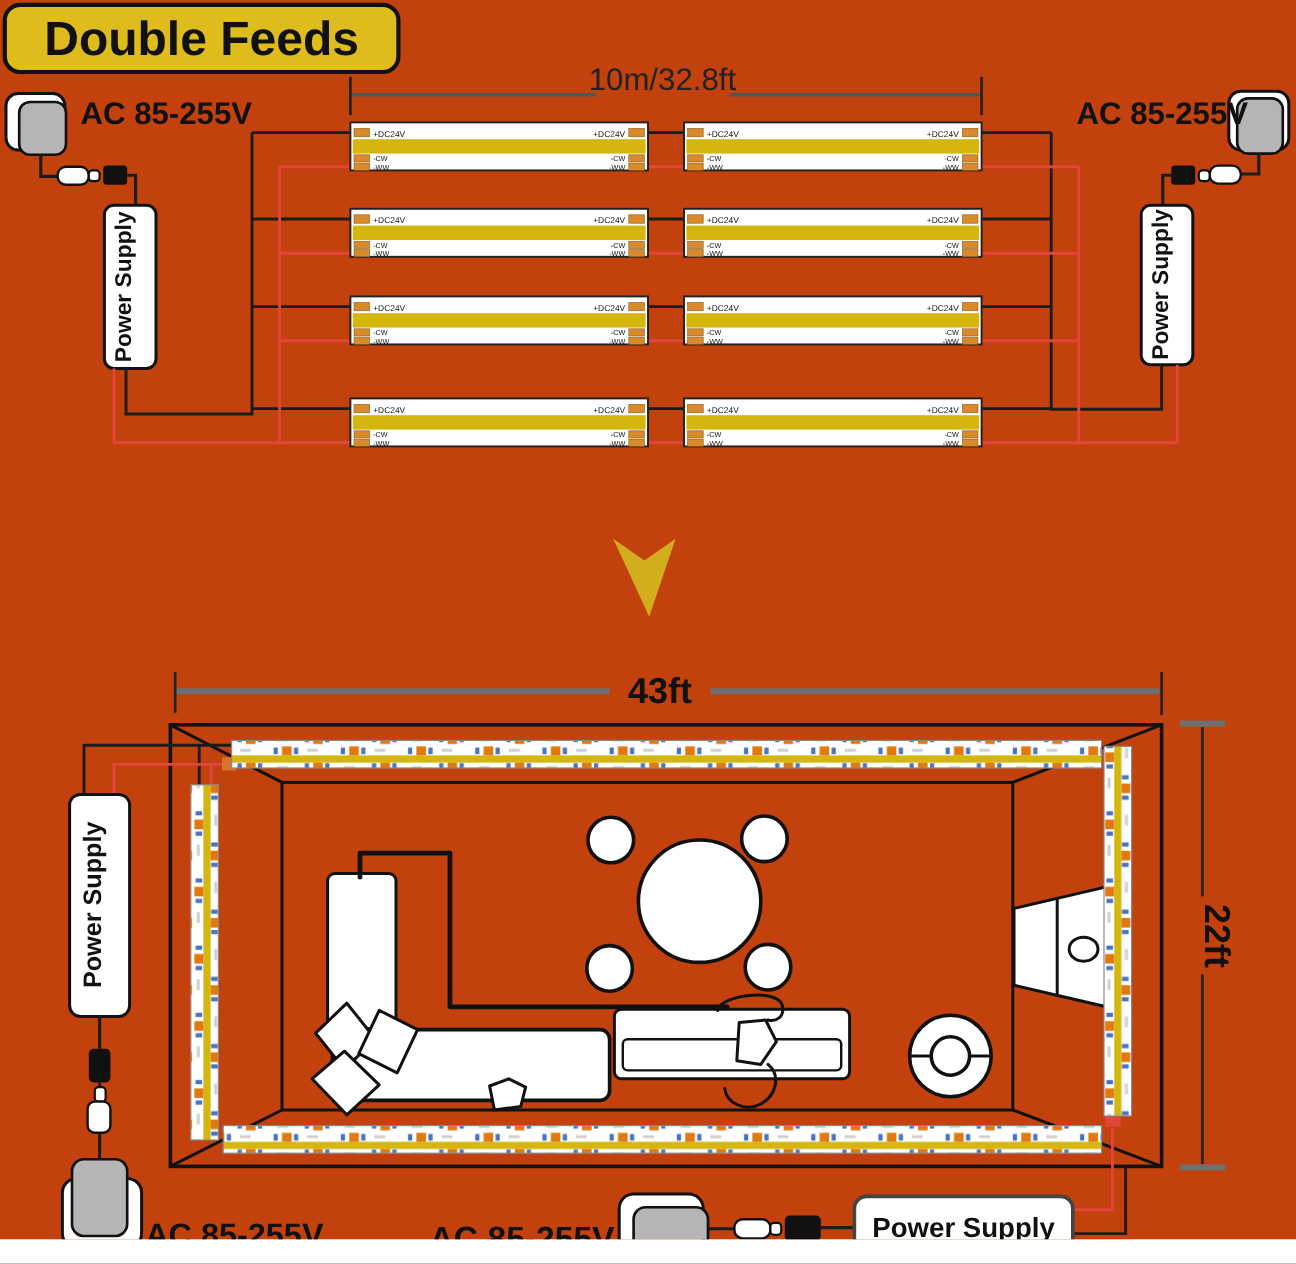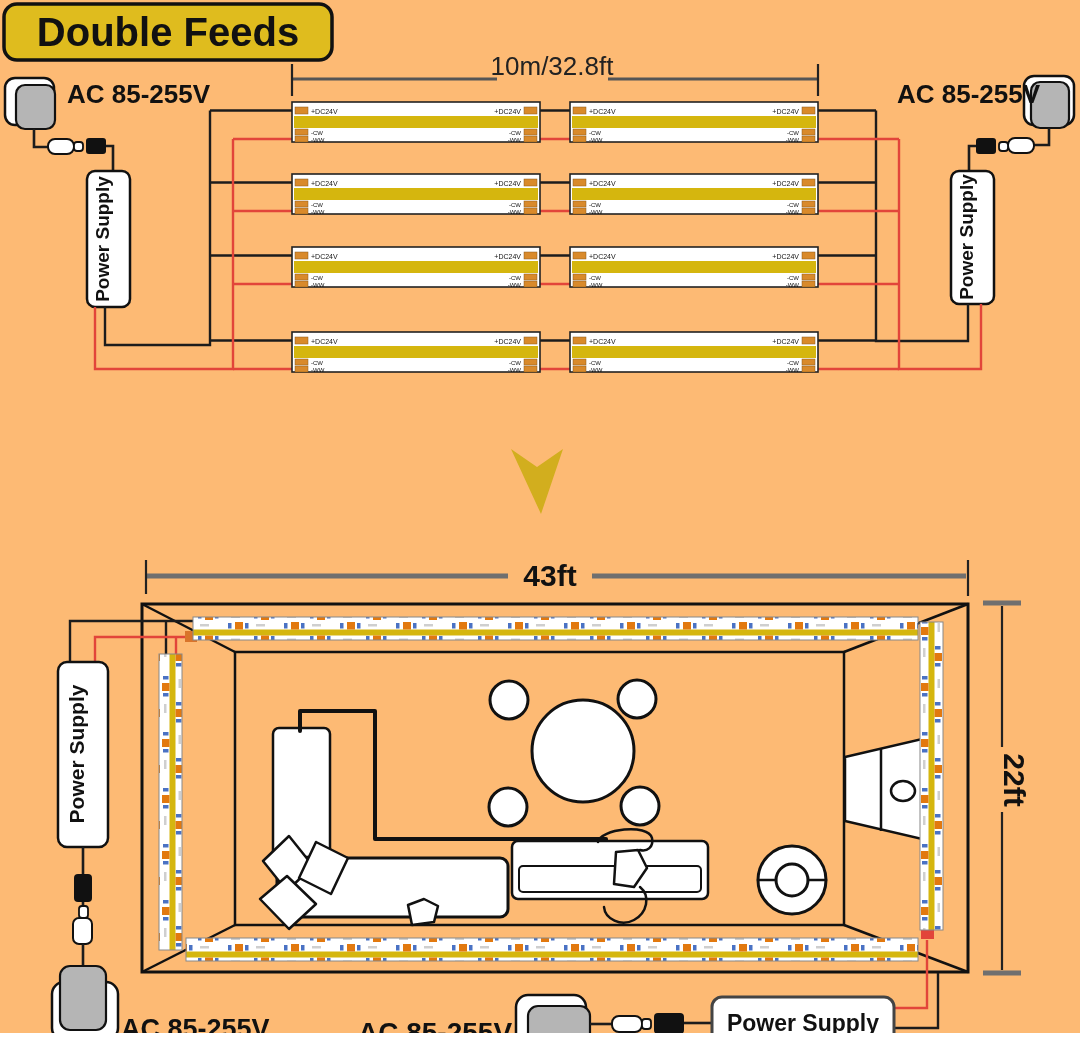--- a/index.html
+++ b/index.html
@@ -1,16 +1,16 @@
 <!DOCTYPE html>
 <html><head>
 <meta charset="utf-8">
 <style>
   html,body{margin:0;padding:0;background:#ffffff;}
-  #stage{position:relative;width:1080px;height:1033px;background:#fdba74;overflow:hidden;
+  #stage{position:relative;width:1080px;height:1033px;background:#c2410c;overflow:hidden;
          font-family:"Liberation Sans", sans-serif;}
   svg{position:absolute;left:0;top:0;}
   text{font-family:"Liberation Sans", sans-serif;}
 </style>
 </head>
 <body>
 
 <div id="stage">
 <svg width="1080" height="1053" viewBox="0 0 1080 1053">
 

